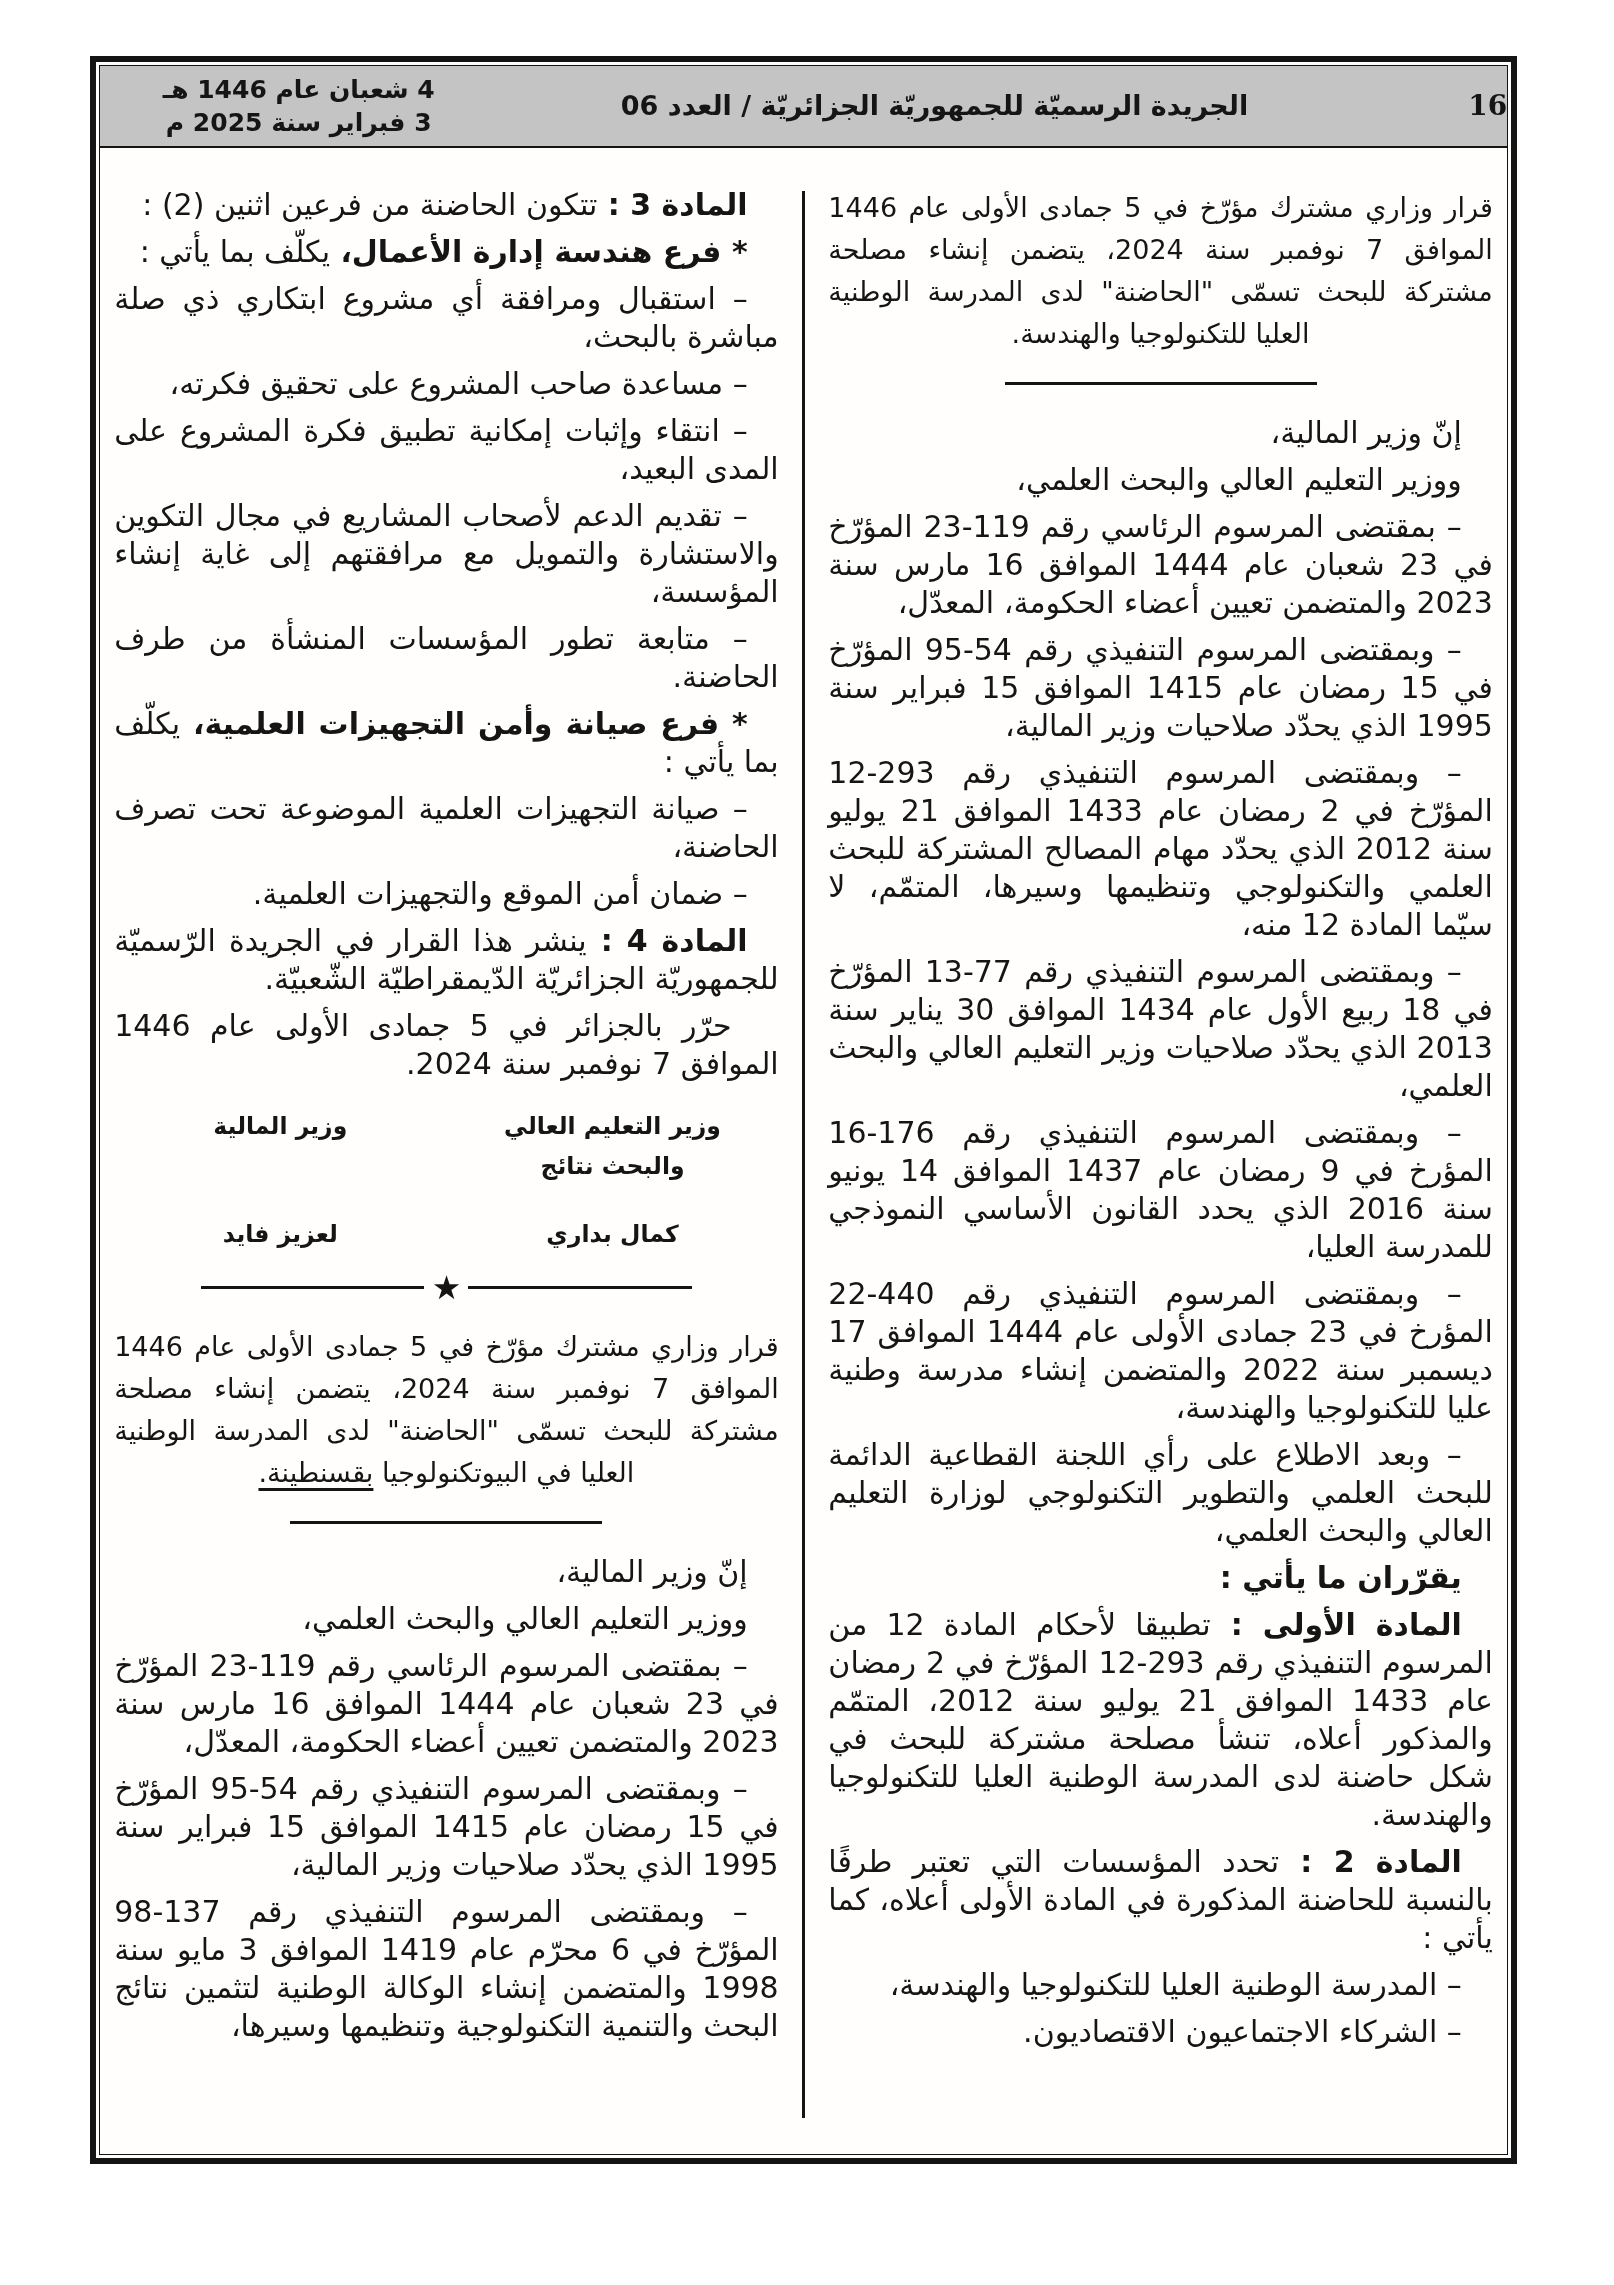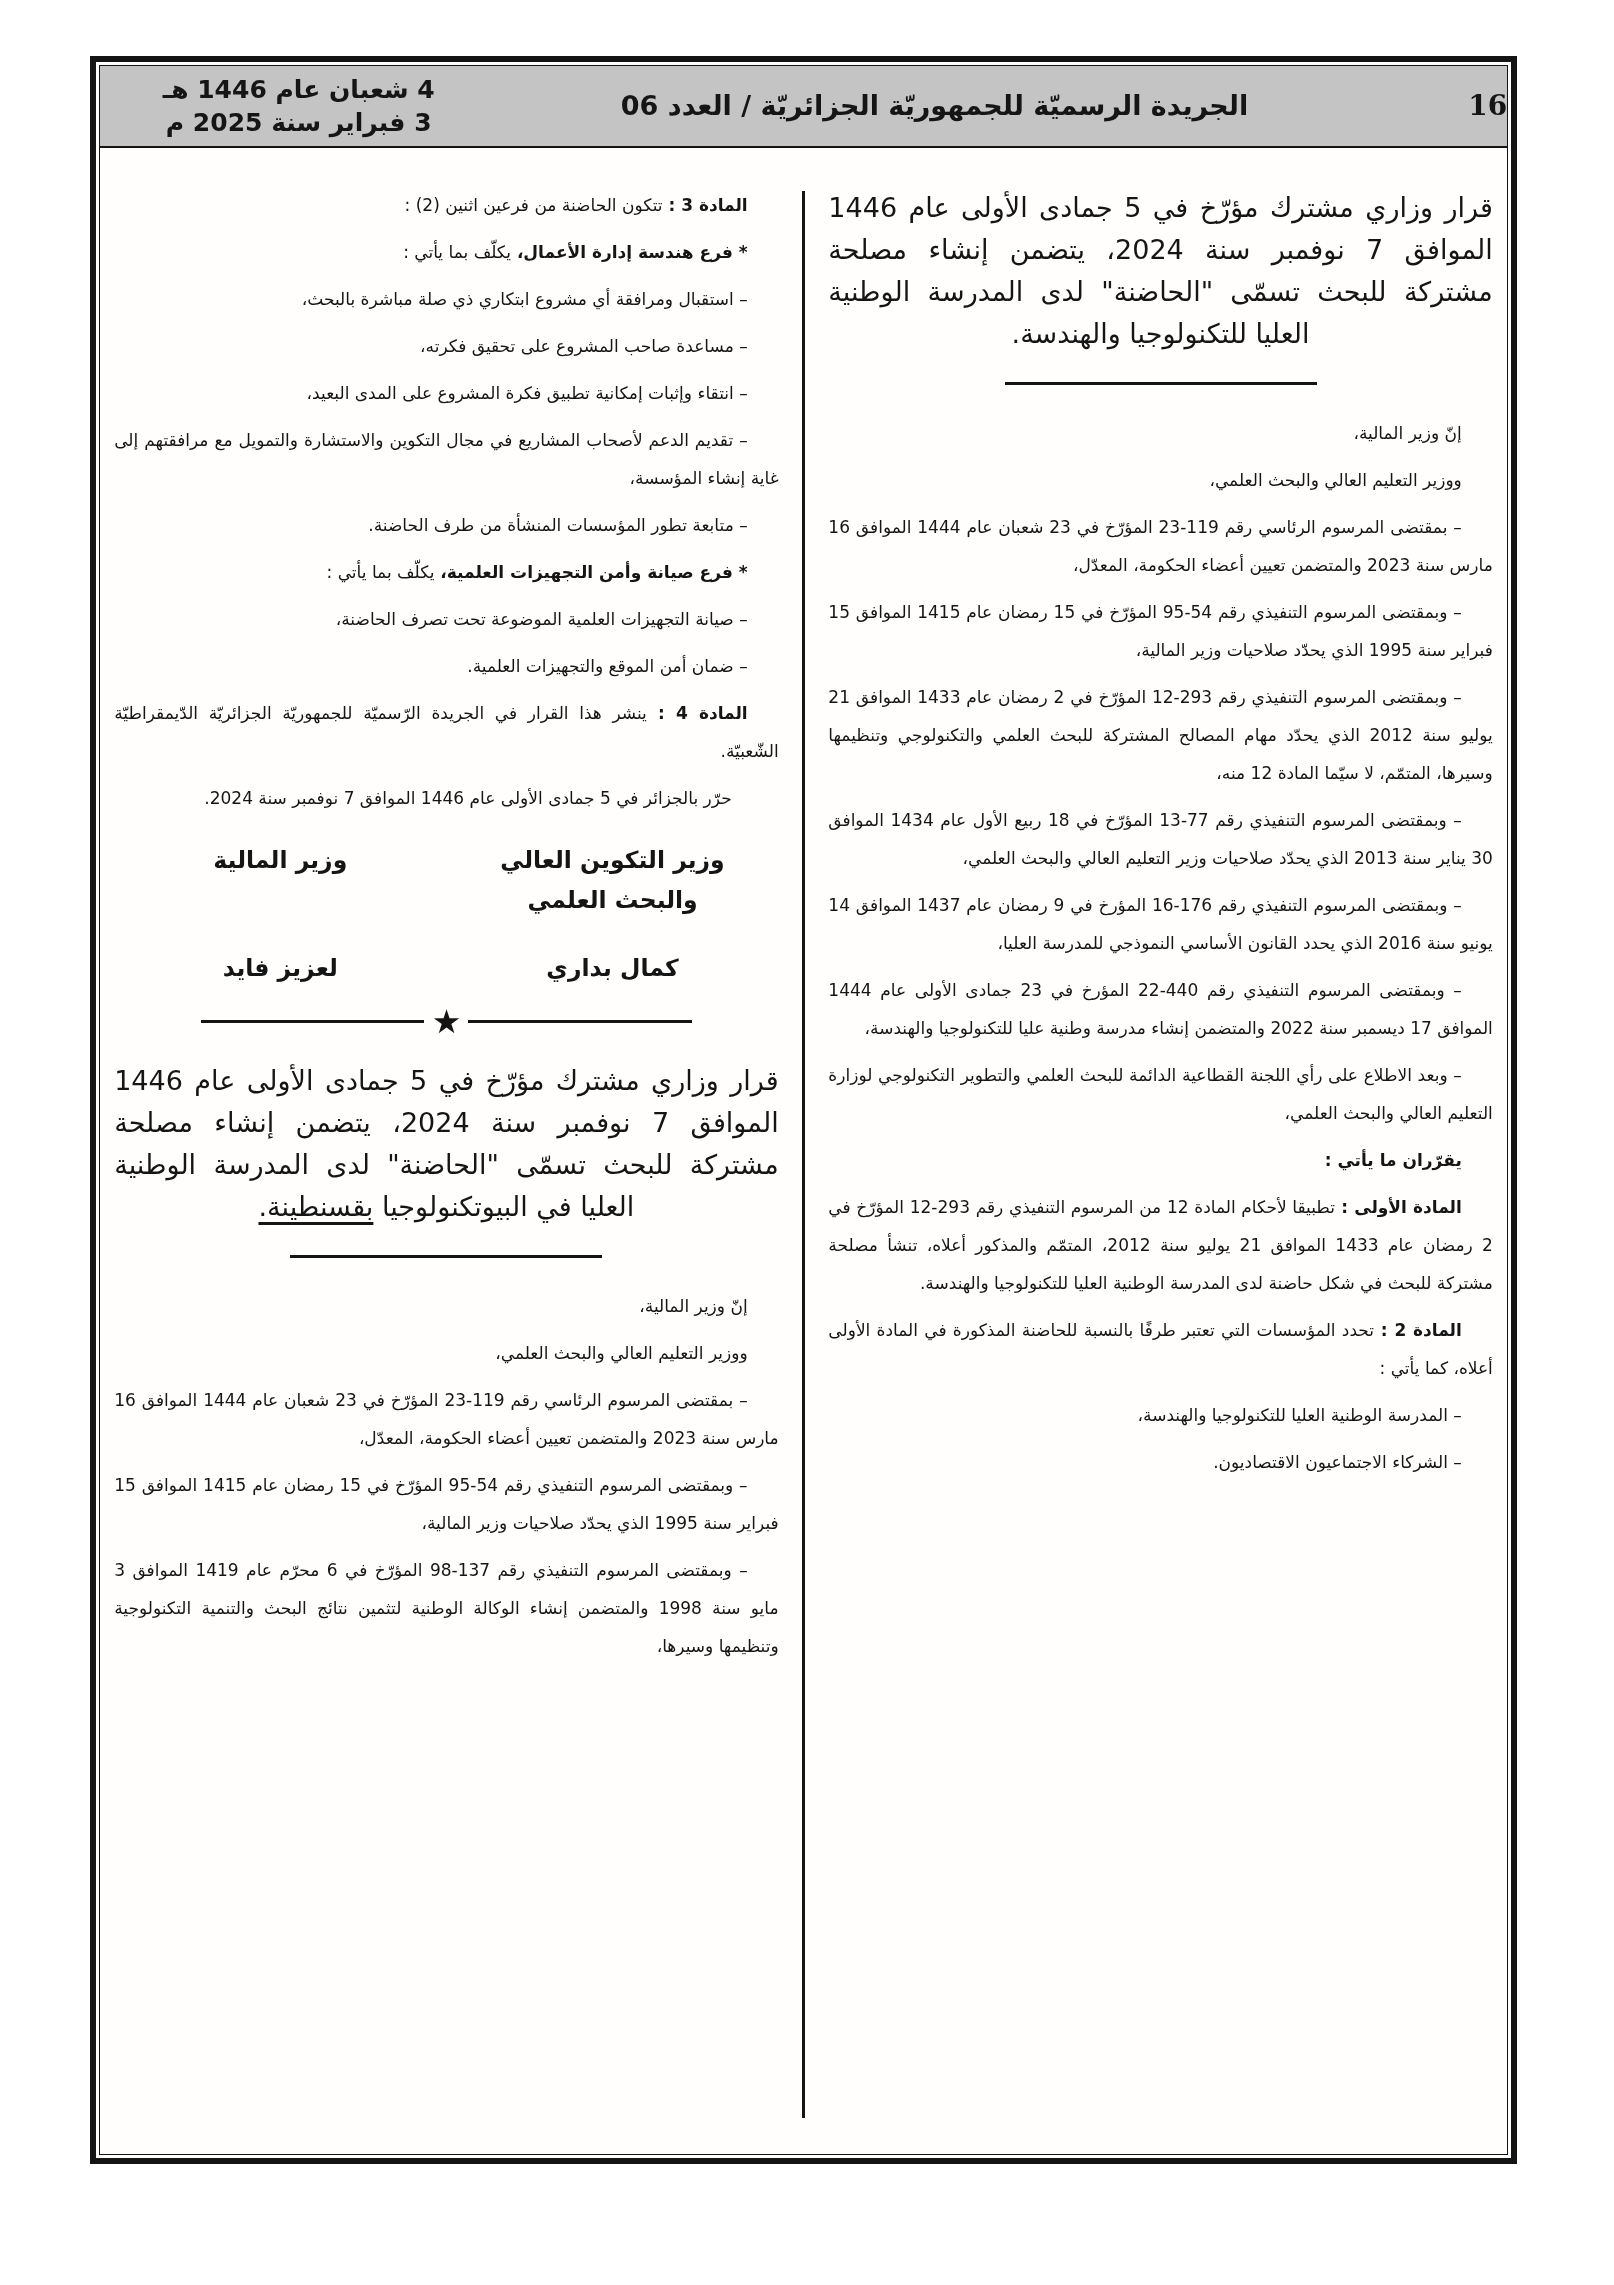--- a/index.html
+++ b/index.html
@@ -30,21 +30,21 @@
   }
   .col{width:50%;box-sizing:border-box;overflow:hidden;}
   .col-first{padding-left:23.5px;}
   .col-second{padding-right:23.5px;}
   .divider{flex:0 0 2.7px;background:#141414;margin-top:5.4px;margin-bottom:36px;}
   .decree-title{
     font-weight:normal;font-size:27px;line-height:42px;
     text-align:justify;text-align-last:center;margin:1.8px 0 0 0;
   }
   .p{
-    font-size:17px;line-height:38px;text-align:justify;
+    font-size:30px;line-height:38px;text-align:justify;
     text-indent:31px;margin:0 0 9px 0;
   }
   .b{font-weight:bold;}
   .u{text-decoration:underline;text-underline-offset:6.3px;text-decoration-thickness:2.7px;}
   .closing{text-indent:47px;}
   .sep-line{width:312px;height:2.7px;background:#141414;margin:27px auto 29px auto;}
   .star-sep{display:flex;align-items:center;width:74%;margin:22px auto 25px auto;}
   .star-sep .line{flex:1;height:2.7px;background:#141414;}
   .star-sep .star{font-size:33px;line-height:27px;padding:0 7.2px;color:#141414;}
   .signatures{display:flex;direction:rtl;margin:23.5px 0 5.4px 0;font-weight:bold;font-size:23.5px;}
@@ -99,21 +99,21 @@
         <p class="p">– تقديم الدعم لأصحاب المشاريع في مجال التكوين والاستشارة والتمويل مع مرافقتهم إلى غاية إنشاء المؤسسة،</p>
         <p class="p">– متابعة تطور المؤسسات المنشأة من طرف الحاضنة.</p>
         <p class="p"><span class="b">* فرع صيانة وأمن التجهيزات العلمية، </span><span>يكلّف بما يأتي :</span></p>
         <p class="p">– صيانة التجهيزات العلمية الموضوعة تحت تصرف الحاضنة،</p>
         <p class="p">– ضمان أمن الموقع والتجهيزات العلمية.</p>
         <p class="p"><span class="b">المادة 4 : </span><span>ينشر هذا القرار في الجريدة الرّسميّة للجمهوريّة الجزائريّة الدّيمقراطيّة الشّعبيّة.</span></p>
         <p class="p closing">حرّر بالجزائر في 5 جمادى الأولى عام 1446 الموافق 7 نوفمبر سنة 2024.</p>
 
         <div class="signatures">
           <div class="sig">
-            <span class="sig-title">وزير التكوين العالي والبحث العلمي</span>
+            <span class="sig-title">وزير التعليم العالي والبحث نتائج</span>
             <div class="sig-name">كمال بداري</div>
           </div>
           <div class="sig">
             <span class="sig-title">وزير المالية</span>
             <div class="sig-name">لعزيز فايد</div>
           </div>
         </div>
 
         <div class="star-sep">
           <div class="line"></div>

